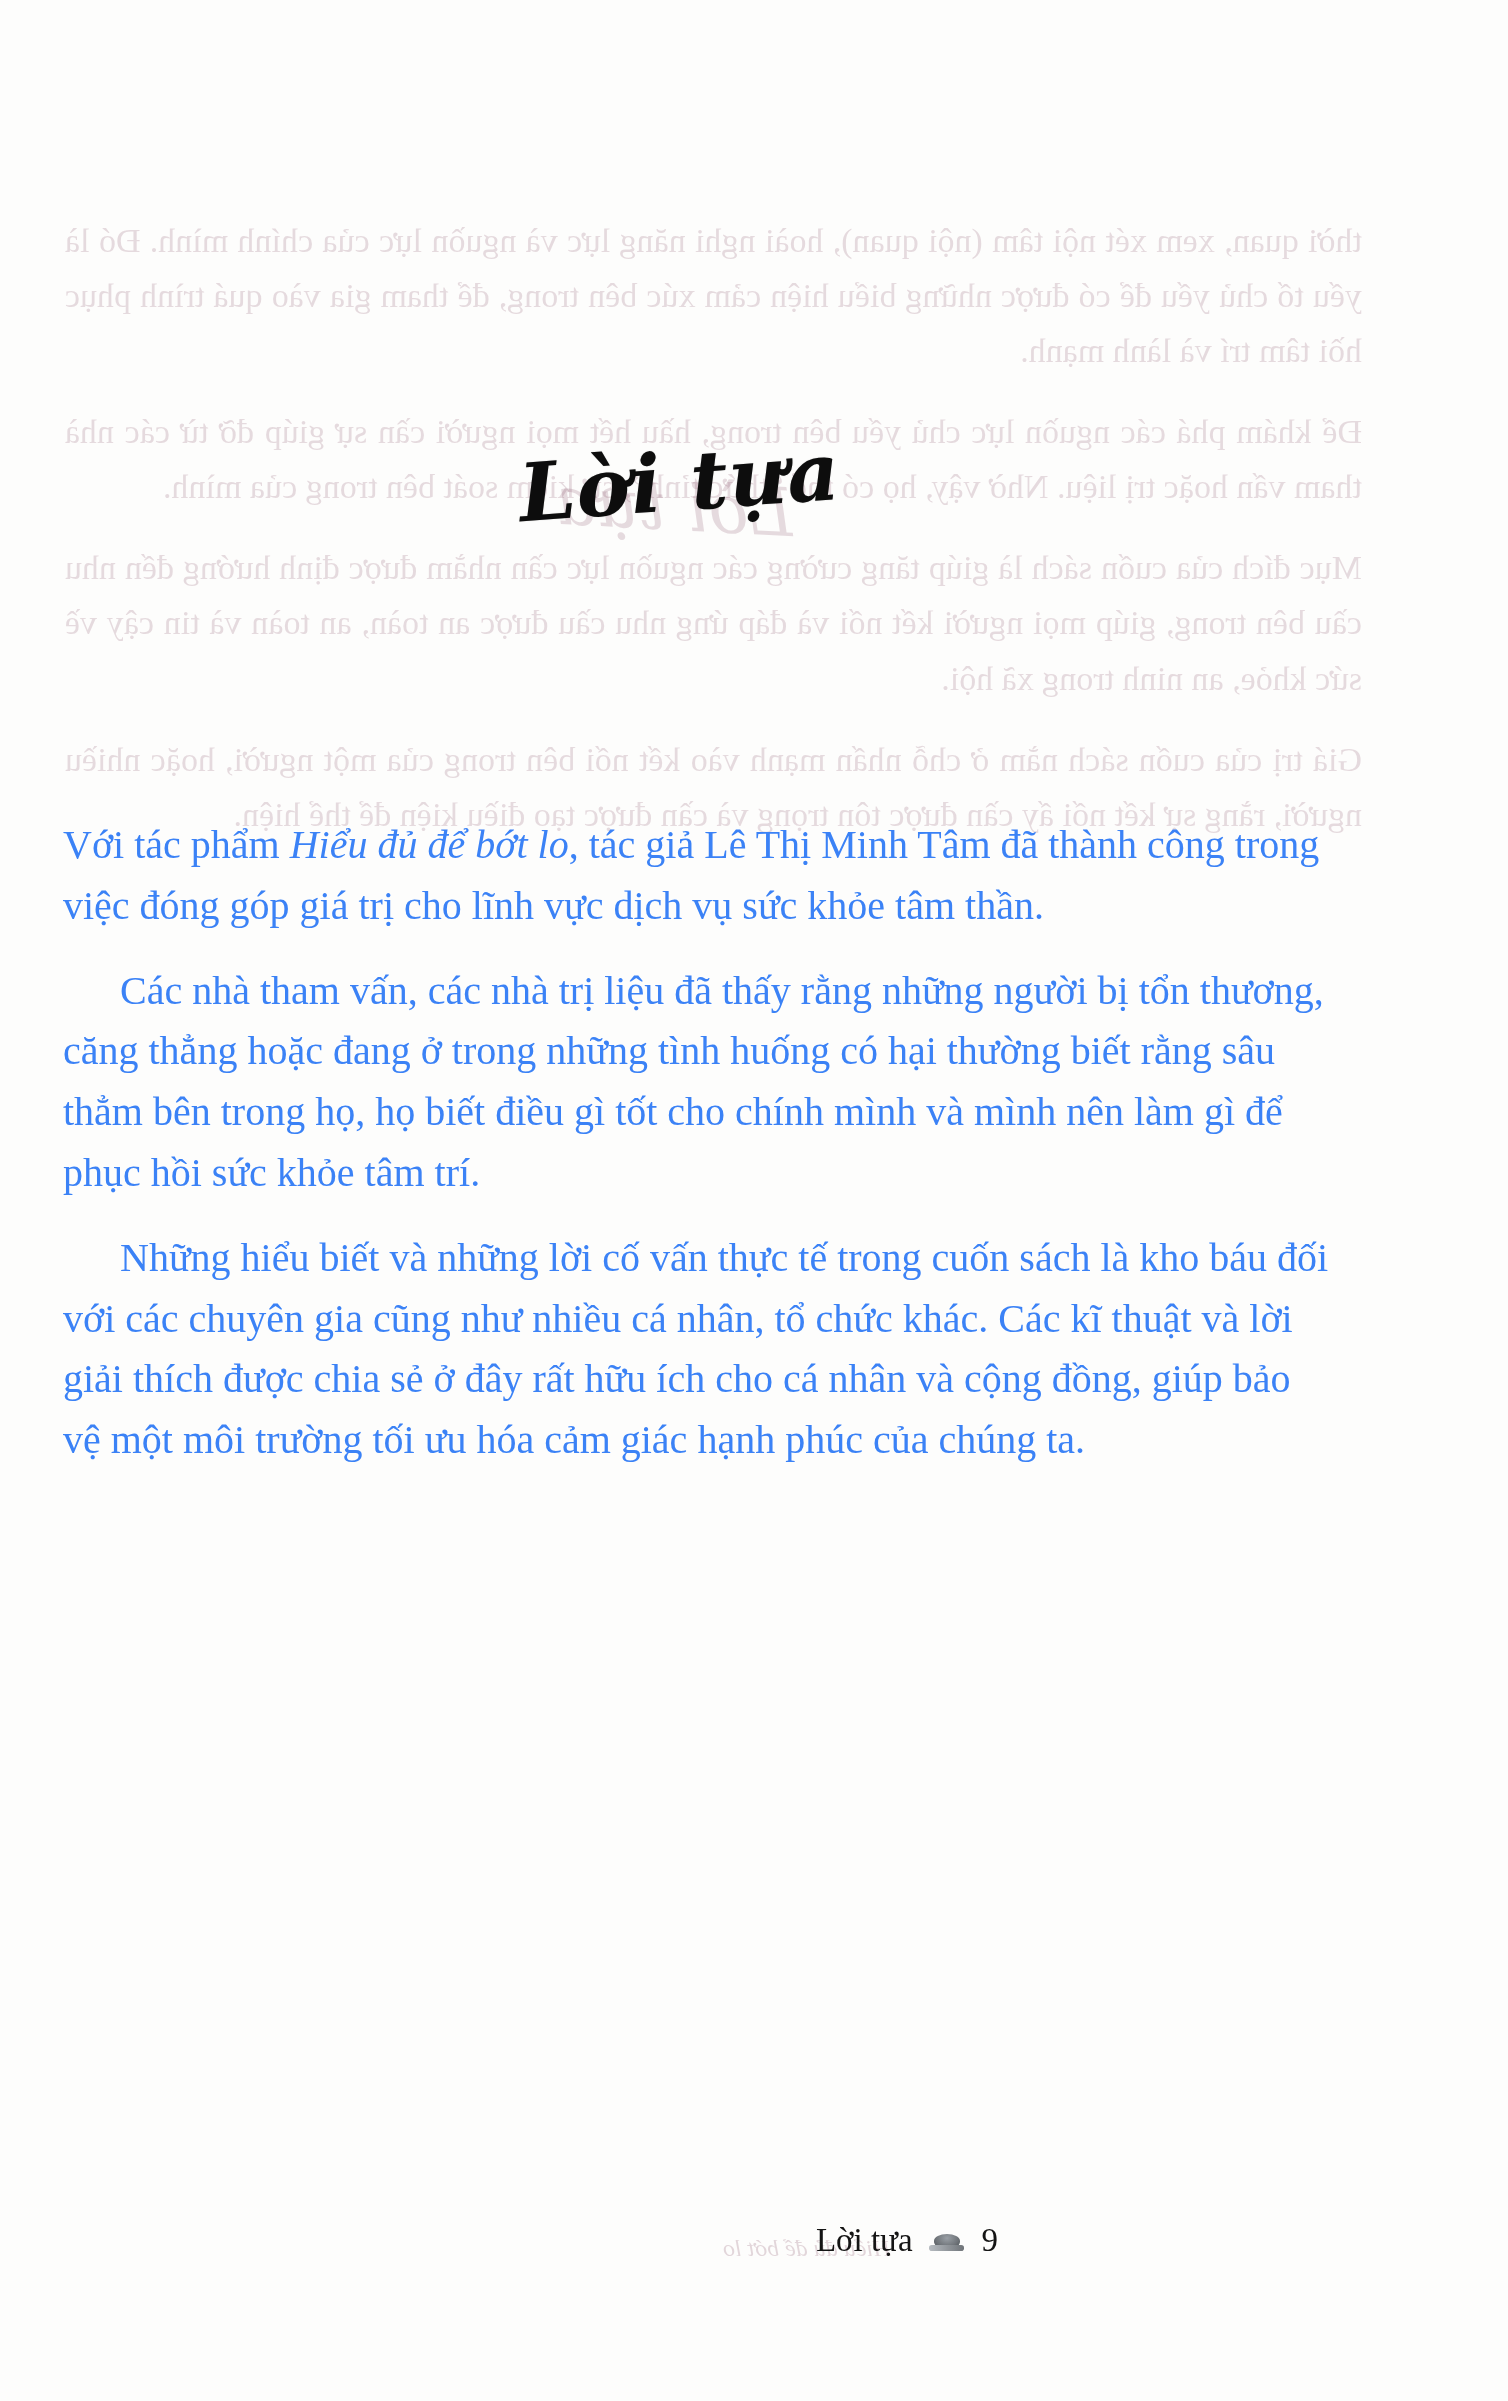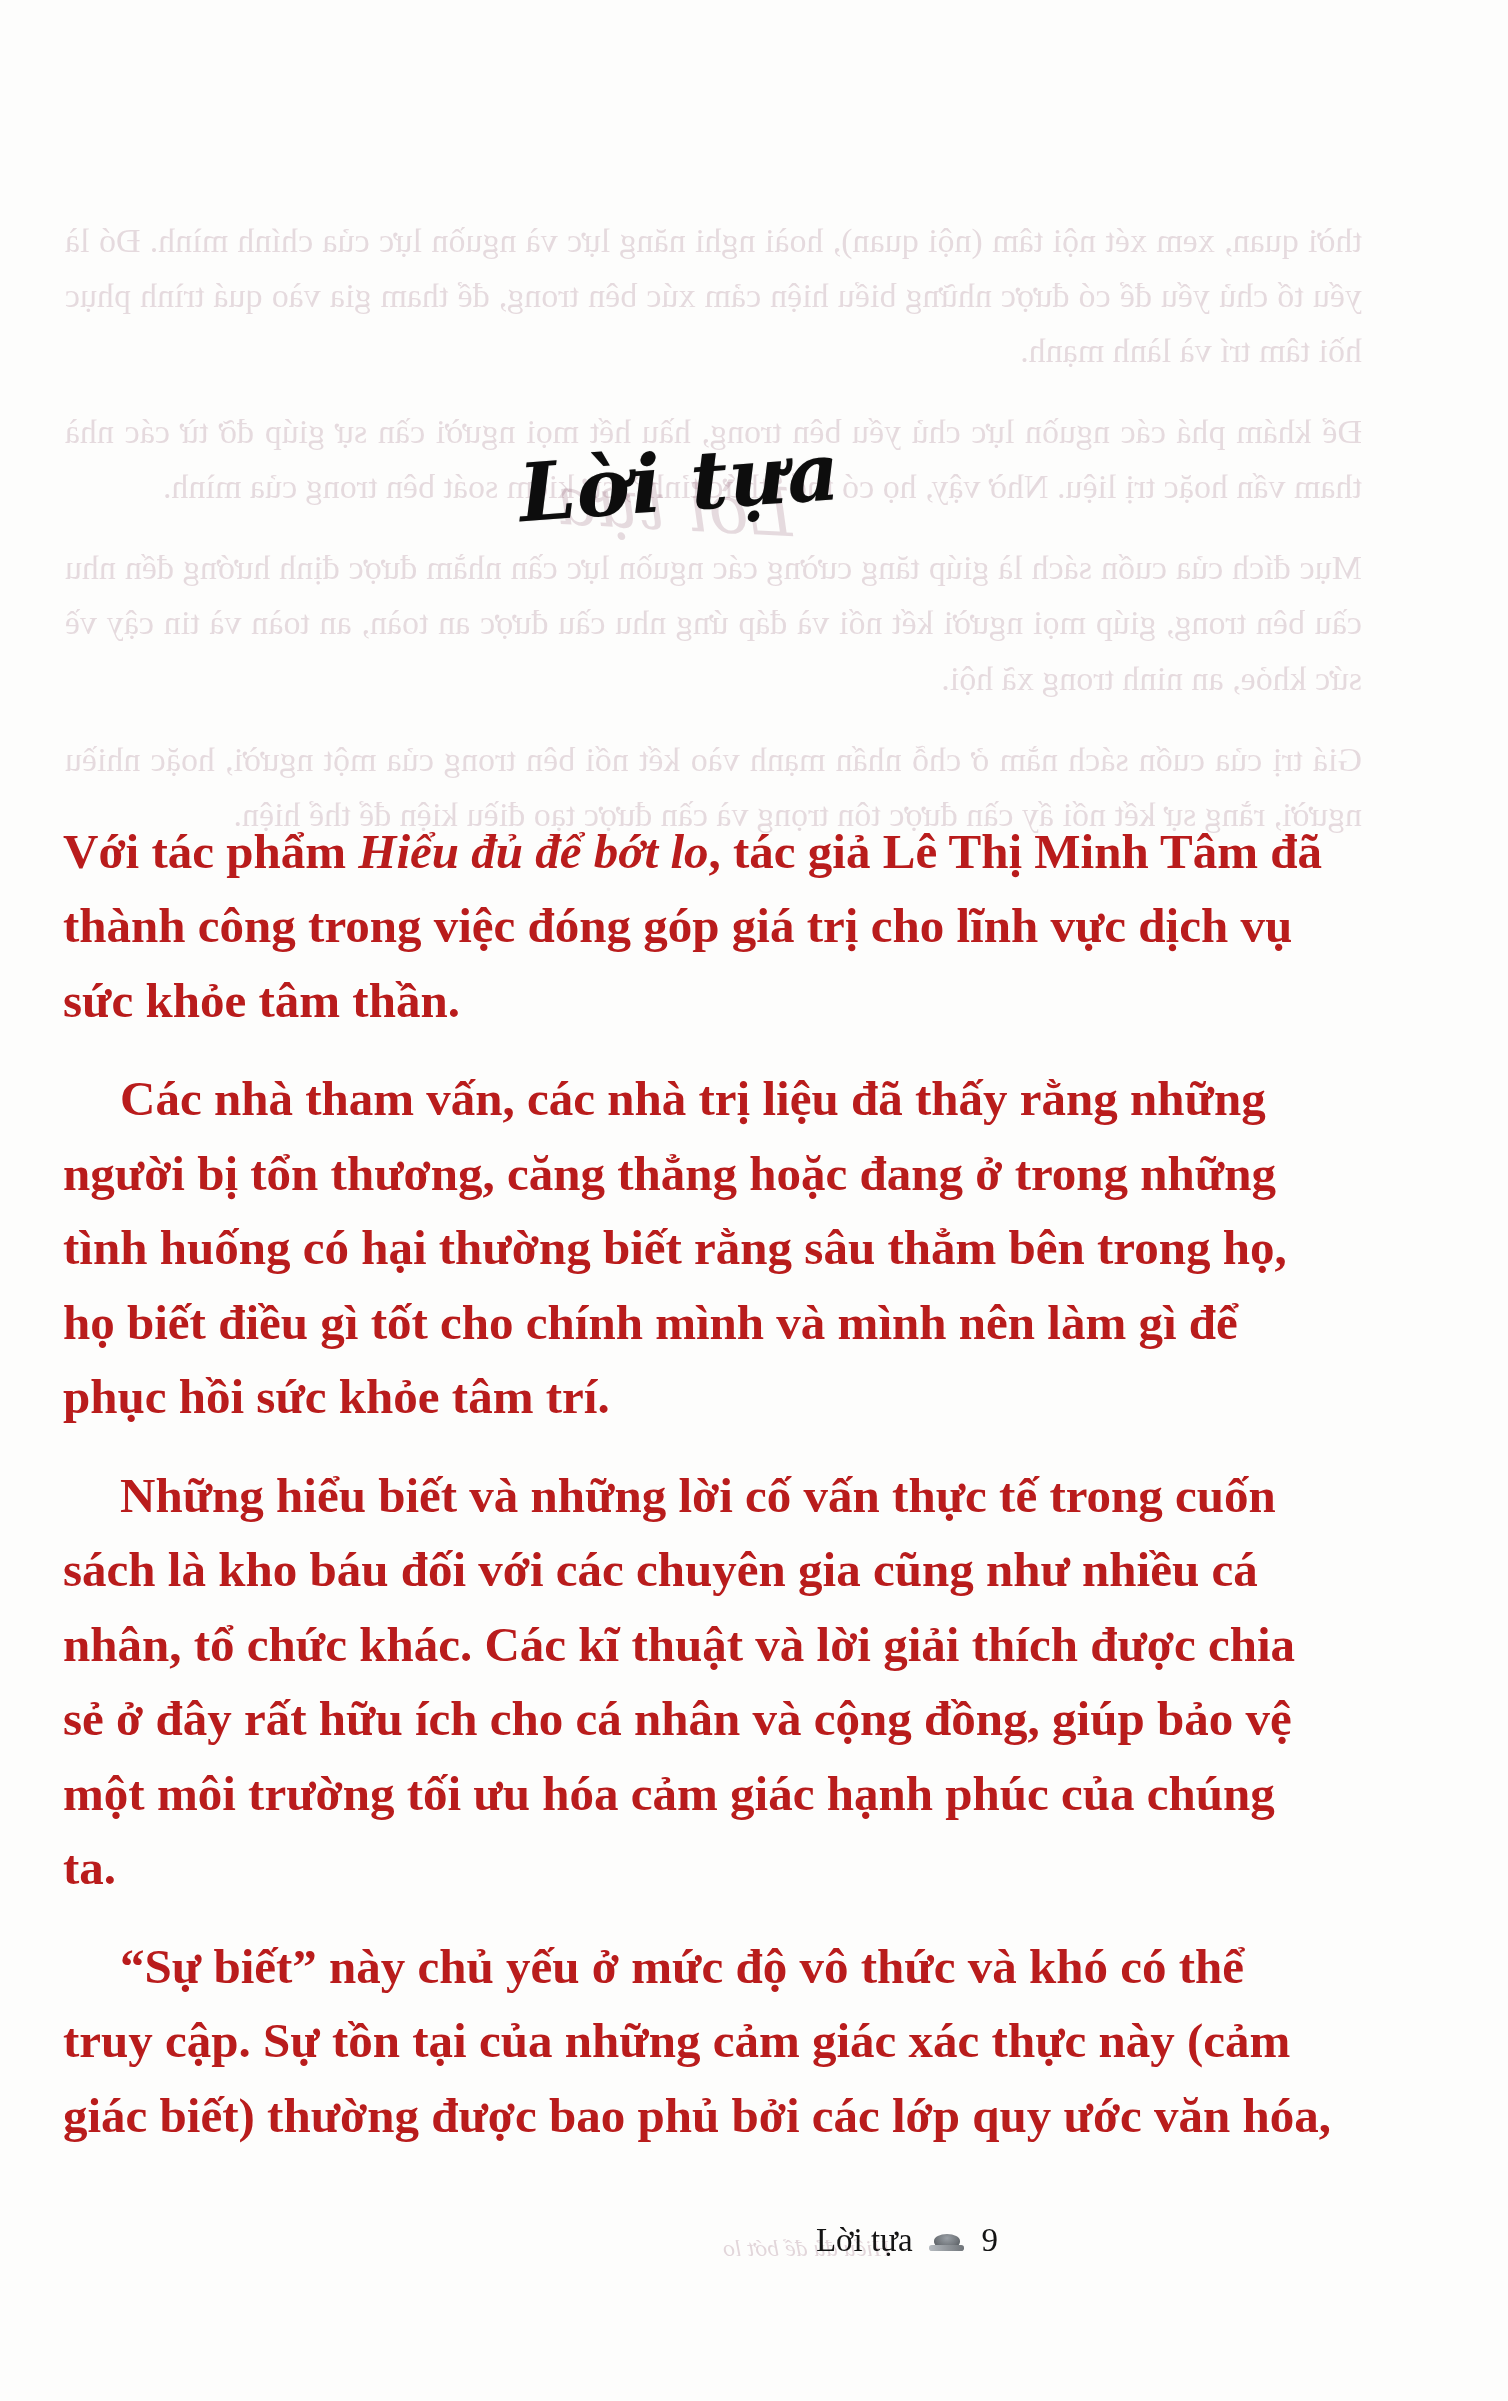--- a/index.html
+++ b/index.html
@@ -79,25 +79,24 @@
     letter-spacing: 0.9px;
     color: #0d0d0d;
     transform: rotate(-4deg);
     text-shadow: 0 0 0.9px rgba(0,0,0,0.35);
   }
   .body-text {
     position: absolute;
     left: 63px;
     top: 815px;
     width: 1274px;
-    font-size: 49px;
+    font-size: 40px;
     line-height: 1.52;
-    color: #b91c1c;
+    color: #3b82f6;
     text-align: left;
-    font-weight: bold;
   }
   .body-text p {
     margin: 0 0 24px 0;
   }
   .body-text p.indent {
     text-indent: 57px;
   }
   .body-text em {
     font-style: italic;
   }
@@ -160,21 +159,20 @@
 
   <div class="content">
     <div class="chapter-title">Lời tựa</div>
 
     <div class="body-text">
       <p>
         <span>Với tác phẩm </span><em>Hiểu đủ để bớt lo</em><span>, tác giả Lê Thị Minh Tâm đã thành công trong việc đóng góp giá trị cho lĩnh vực dịch vụ sức khỏe tâm thần.</span>
       </p>
       <p class="indent">Các nhà tham vấn, các nhà trị liệu đã thấy rằng những người bị tổn thương, căng thẳng hoặc đang ở trong những tình huống có hại thường biết rằng sâu thẳm bên trong họ, họ biết điều gì tốt cho chính mình và mình nên làm gì để phục hồi sức khỏe tâm trí.</p>
       <p class="indent">Những hiểu biết và những lời cố vấn thực tế trong cuốn sách là kho báu đối với các chuyên gia cũng như nhiều cá nhân, tổ chức khác. Các kĩ thuật và lời giải thích được chia sẻ ở đây rất hữu ích cho cá nhân và cộng đồng, giúp bảo vệ một môi trường tối ưu hóa cảm giác hạnh phúc của chúng ta.</p>
-      <p class="indent">“Sự biết” này chủ yếu ở mức độ vô thức và khó có thể truy cập. Sự tồn tại của những cảm giác xác thực này (cảm giác biết) thường được bao phủ bởi các lớp quy ước văn hóa,</p>
     </div>
 
     <div class="footer">
       <span class="f-inner">
         <span class="f-label">Lời tựa</span>
         <span class="ornament"></span>
         <span class="pagenum">9</span>
       </span>
     </div>
   </div>

